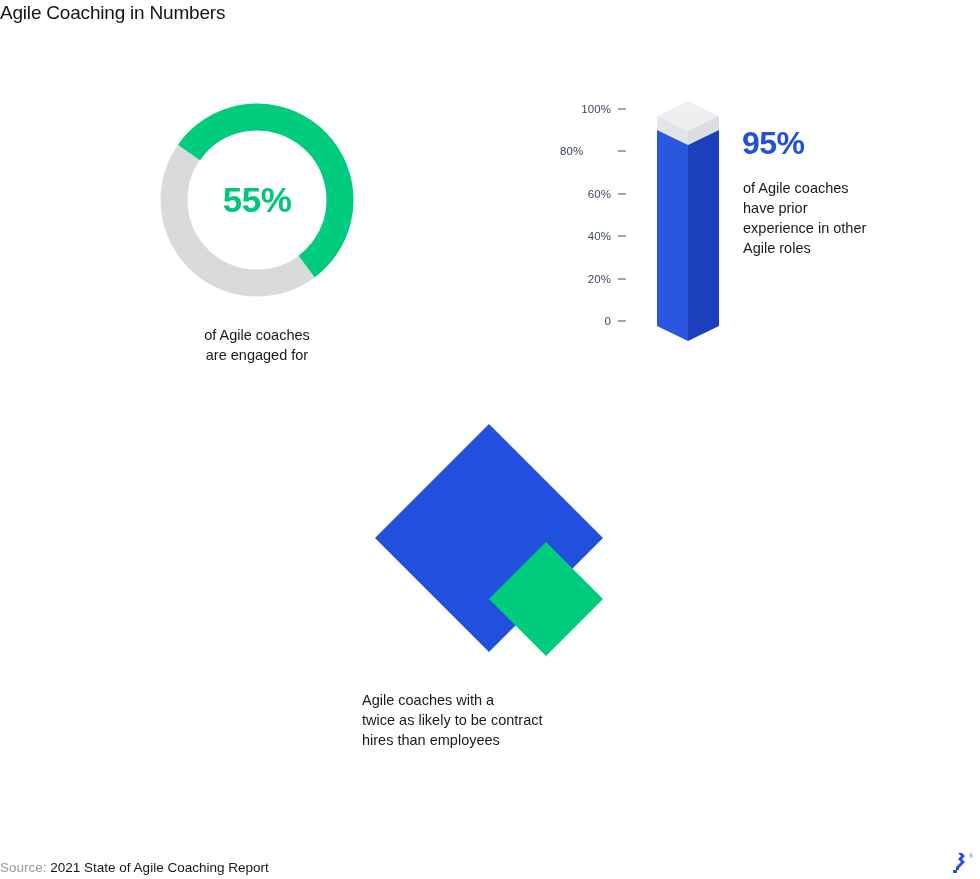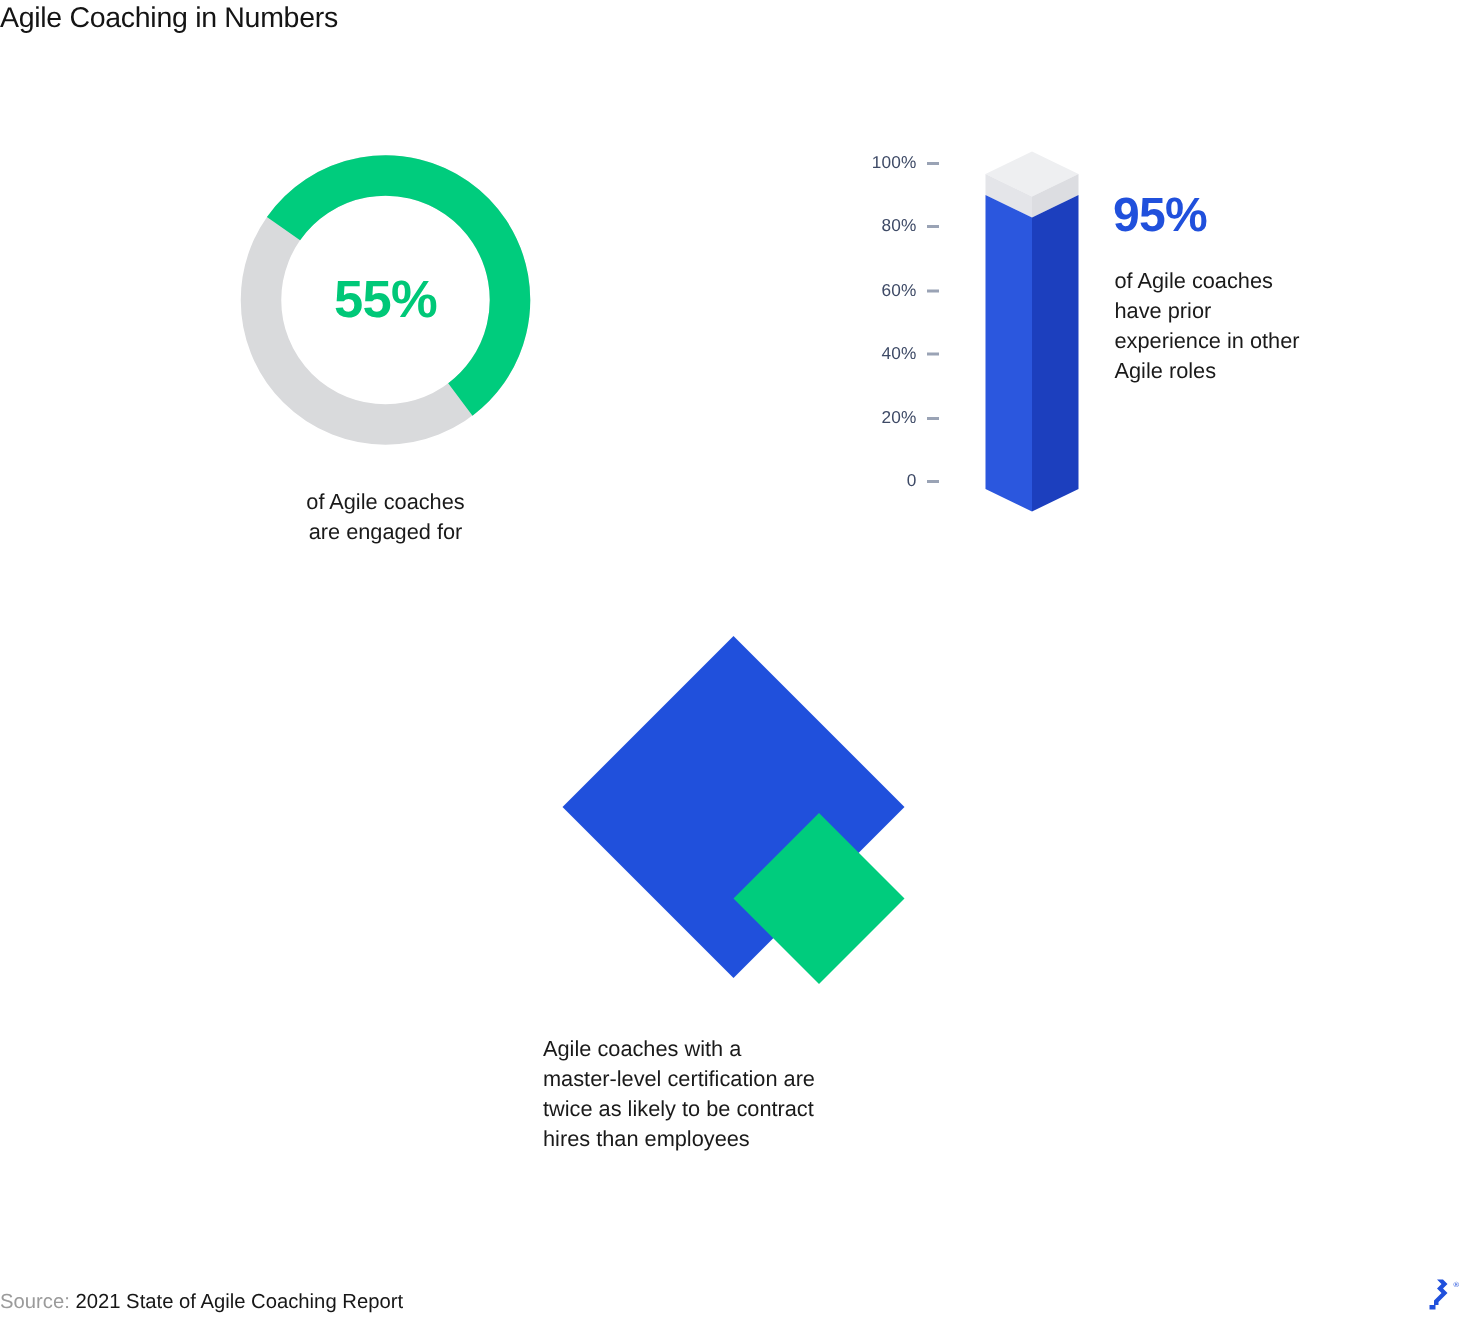--- a/index.html
+++ b/index.html
@@ -181,21 +181,21 @@
   <div>are engaged for</div>
 </div>
 
 <div id="stat-bar">
 
   <div id="bar-axis">
     <div class="axis-tick" style="top:9px;">
       <span>100%</span>
       <span class="tick-dash"></span>
     </div>
-    <div class="axis-tick" style="top:51px;">
+    <div class="axis-tick" style="top:51px;justify-content:space-between;">
       <span>80%</span>
       <span class="tick-dash"></span>
     </div>
     <div class="axis-tick" style="top:94px;">
       <span>60%</span>
       <span class="tick-dash"></span>
     </div>
     <div class="axis-tick" style="top:136px;">
       <span>40%</span>
       <span class="tick-dash"></span>
@@ -235,21 +235,20 @@
 
 <svg id="stat-diamonds" width="245" height="250" viewBox="0 0 245 250">
 
   <polygon points="119,6 233,120 119,234 5,120" fill="#2050dc"></polygon>
 
   <polygon points="176,124 233,181 176,238 119,181" fill="#00cc7d"></polygon>
 </svg>
 
 <div id="diamonds-caption">
   <div>Agile coaches with a</div>
-  <div>master-level certification are</div>
   <div>twice as likely to be contract</div>
   <div>hires than employees</div>
 </div>
 
 <div id="footer-source">
   <span class="src-label">Source:</span>
   <span class="src-value">2021 State of Agile Coaching Report</span>
 </div>
 
 <svg id="footer-logo" width="30" height="24" viewBox="0 0 30 24">

